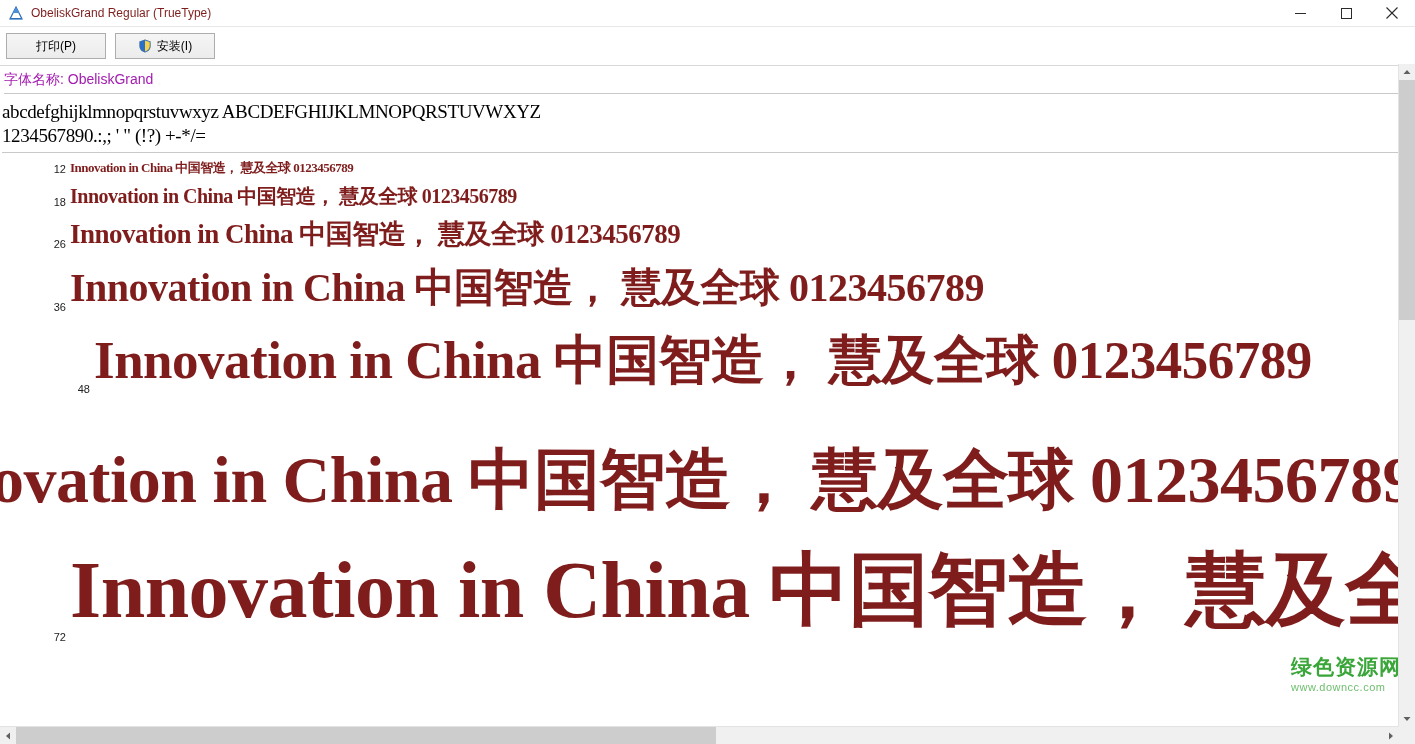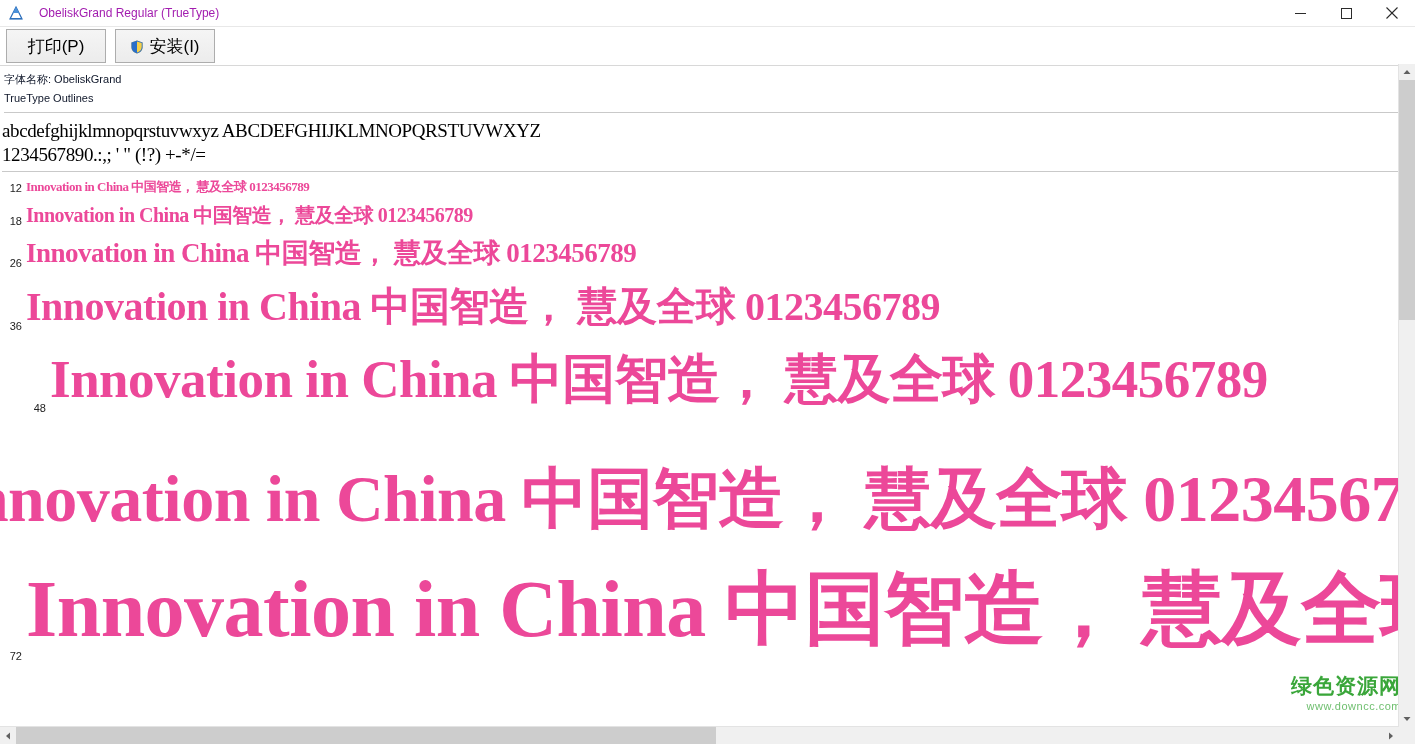--- a/index.html
+++ b/index.html
@@ -27,23 +27,22 @@
   .title-icon {
     width: 16px;
     height: 16px;
     margin-left: 8px;
     margin-right: 7px;
     flex: 0 0 auto;
     position: relative;
   }
   .title-text {
     font-size: 12px;
-    color: #a21caf;
+    color: #7f1d1d;
     white-space: nowrap;
-    margin-left: 8px;
   }
   .win-buttons {
     margin-left: auto;
     display: flex;
     height: 26px;
   }
   .win-btn {
     width: 46px;
     height: 26px;
     display: flex;
@@ -58,47 +57,47 @@
   .toolbar {
     height: 38px;
     background: #ffffff;
     display: flex;
     align-items: center;
     padding-left: 6px;
     gap: 9px;
     border-bottom: 1px solid #d8d8d8;
   }
   .tb-button {
-    height: 34px;
+    height: 26px;
     min-width: 100px;
     border: 1px solid #adadad;
     background: linear-gradient(to bottom, #f5f5f5 0%, #ececec 100%);
     display: flex;
     align-items: center;
     justify-content: center;
-    font-size: 17px;
+    font-size: 12px;
     color: #000;
     padding: 0 10px;
     gap: 5px;
     box-sizing: border-box;
   }
   .shield {
     width: 14px;
     height: 14px;
     flex: 0 0 auto;
   }
 
   
   .info {
     padding: 4px 0 2px 2px;
     background: #ffffff;
   }
   .info-line {
-    font-size: 11px;
-    color: #0f172a;
+    font-size: 14px;
+    color: #a21caf;
     line-height: 19px;
     white-space: nowrap;
     padding-left: 2px;
   }
   .hr {
     border-top: 1px solid #c9c9c9;
     margin: 4px 4px 0 2px;
   }
 
   
@@ -117,49 +116,50 @@
   }
   .charset-1 { font-size: 19px; line-height: 24px; margin-top: 4px; }
   .charset-2 { font-size: 19px; line-height: 24px; }
   .charset-rule {
     border-top: 1px solid #c9c9c9;
     margin: 4px 4px 0 2px;
   }
 
   .sample-row {
     display: flex;
-    align-items: center;
+    align-items: flex-end;
     white-space: nowrap;
+    margin-left: 44px;
   }
   .size-label {
     width: 26px;
     flex: 0 0 26px;
     font-size: 11px;
     color: #222;
     font-family: "Liberation Sans", sans-serif;
     text-align: right;
     padding-right: 4px;
     box-sizing: border-box;
     align-self: flex-end;
     position: relative;
     top: -2px;
   }
   .sample-text {
     font-family: "Liberation Serif", serif;
     font-weight: 700;
-    color: #ec4899;
+    color: #7f1d1d;
     letter-spacing: -0.5px;
   }
 
   
   .watermark {
     position: absolute;
     right: 14px;
     bottom: 14px;
-    text-align: right;
+    text-align: left;
     line-height: 1.15;
   }
   .wm-main {
     color: #3aa63a;
     font-size: 21px;
     font-weight: 700;
     letter-spacing: 1px;
   }
   .wm-sub {
     color: #6fbf6f;
@@ -275,21 +275,20 @@
         <path d="M7 0.6 L1.4 2.4 L1.4 7 C1.4 10.3 3.8 12.6 7 13.5 Z" fill="#2a6fc9"></path>
         <path d="M7 1.6 L11.7 3.1 L11.7 7 C11.7 9.7 9.7 11.7 7 12.5 Z" fill="#f7d148"></path>
       </svg>
     </span>
     <span>安装(I)</span>
   </div>
 </div>
 
 <div class="info">
   <div class="info-line">字体名称: ObeliskGrand</div>
-  <div class="info-line">TrueType Outlines</div>
   <div class="hr"></div>
 </div>
 
 <div class="specimen">
 
   <div class="charset charset-1">abcdefghijklmnopqrstuvwxyz ABCDEFGHIJKLMNOPQRSTUVWXYZ</div>
   <div class="charset charset-2">1234567890.:,; ' " (!?) +-*/=</div>
   <div class="charset-rule"></div>
 
   <div class="sample-row" style="margin-top:6px;">

